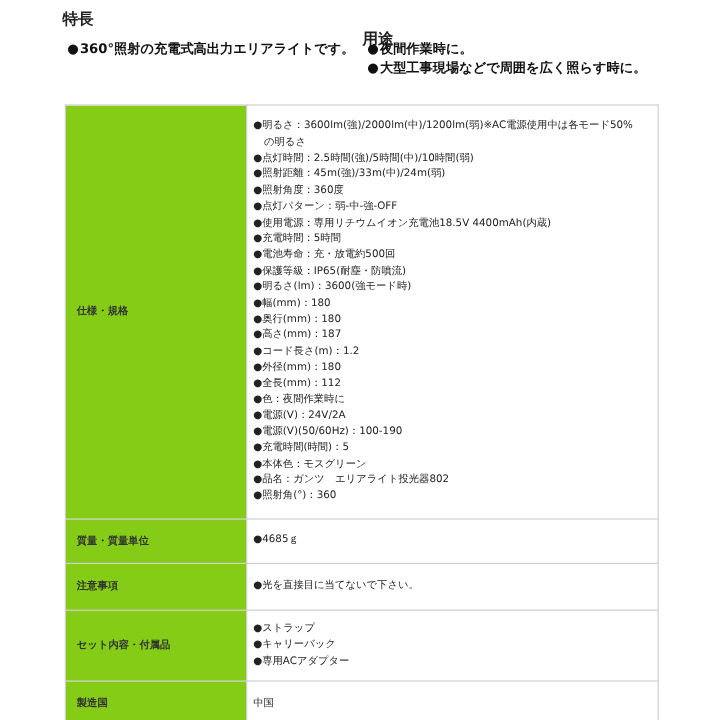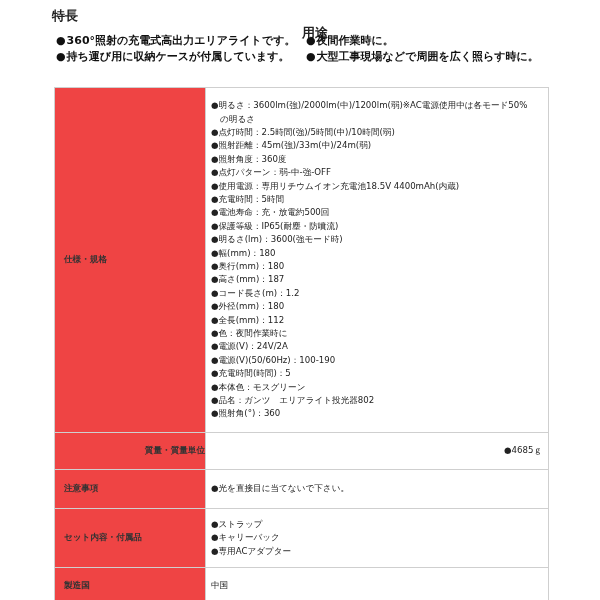--- a/index.html
+++ b/index.html
@@ -51,21 +51,21 @@
       border-collapse: collapse;
       font-size: 8.6px;
       color: #222;
     }
     .spec-table td {
       border: 1px solid #cfcfcf;
       vertical-align: middle;
     }
     .spec-table td.label {
       width: 141px;
-      background: #ef4444;
+      background: #84cc16;
       padding: 0 0 0 9px;
       font-weight: bold;
       color: #333;
     }
     .spec-table td.value {
       background: #ffffff;
       padding: 2px 6px 2px 5px;
       font-weight: normal;
       color: #222;
     }
@@ -76,35 +76,34 @@
       line-height: 13.4px;
     }
     .value-lines li.bulleted::before {
       content: "●";
     }
     .value-lines li .cont {
       display: block;
       padding-left: 9px;
     }
     .row-specs td { height: 340px; }
-    .row-weight td { height: 32px; text-align: right; }
+    .row-weight td { height: 32px; }
     .row-caution td { height: 34px; }
     .row-set td { height: 54px; }
     .row-origin td { height: 32px; }
     .row-origin td.value { padding-left: 5px; }
   </style>
 </head>
 <body>
 
 <div class="page">
 
   <div class="section-heading features-heading">特長</div>
   <ul class="bullet-list features-list">
     <li>360°照射の充電式高出力エリアライトです。</li>
-    <li>持ち運び用に収納ケースが付属しています。</li>
   </ul>
 
   <div class="section-heading uses-heading">用途</div>
   <ul class="bullet-list uses-list">
     <li>夜間作業時に。</li>
     <li>大型工事現場などで周囲を広く照らす時に。</li>
   </ul>
 
   <table class="spec-table">
     <tbody>

